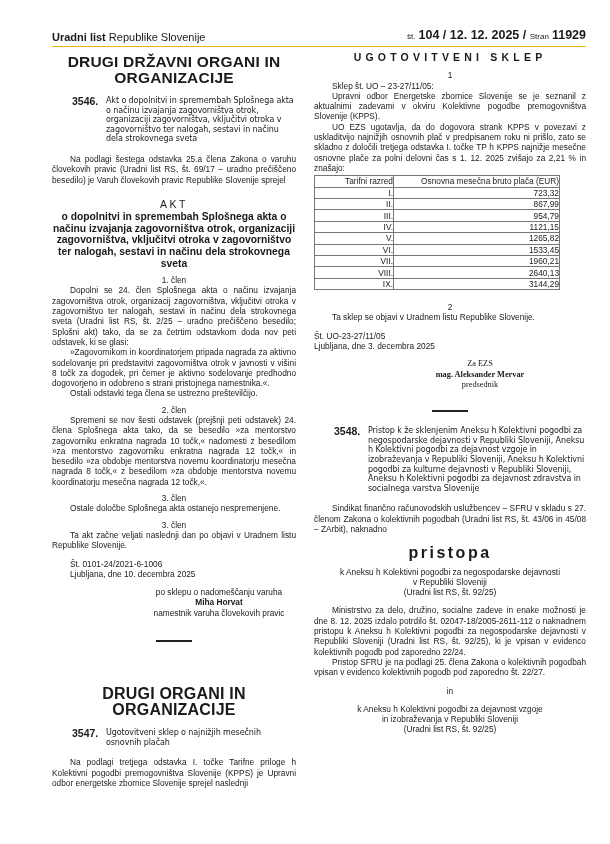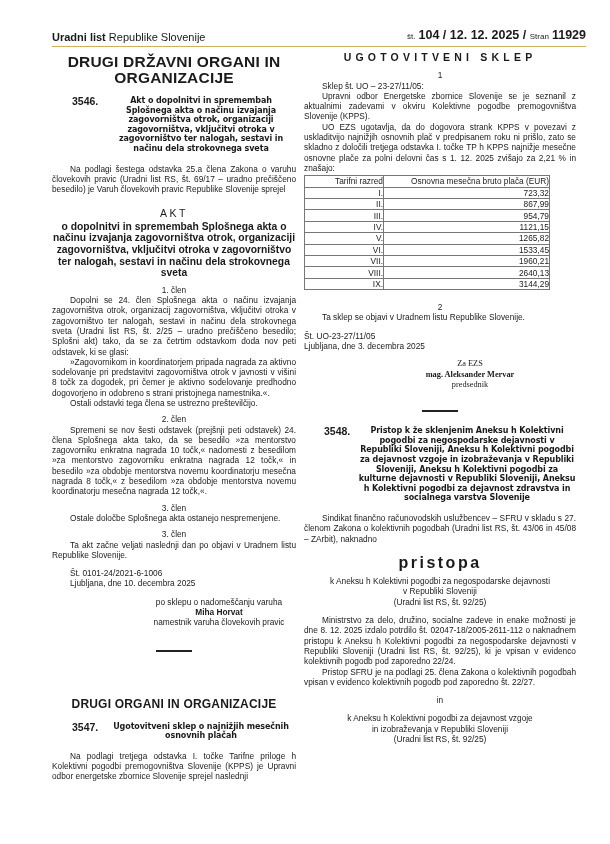--- a/index.html
+++ b/index.html
@@ -13,29 +13,29 @@
     border-bottom: 1px solid #eab308;
     display: flex; justify-content: space-between; align-items: flex-end;
     font-size: 11px; line-height: 14px; padding-bottom: 2px;
   }
   .header b { font-weight: bold; }
   .header .right .small { font-size: 8px; }
   .header .right .big { font-size: 12.5px; font-weight: bold; }
 
   .col { position: absolute; top: 50px; font-size: 8.3px; line-height: 10.3px; }
   .col-left { left: 0; width: 244px; }
-  .col-right { left: 252px; width: 272px; }
+  .col-right { left: 262px; width: 272px; }
 
   .section-title {
     font-weight: bold; font-size: 15.5px; line-height: 16px; text-align: center;
     margin: 0 0 6px 0; letter-spacing: 0.2px;
   }
   .entry { display: flex; margin: 10px 0 10px 20px; }
   .entry .num { font-weight: bold; font-size: 10.5px; width: 34px; flex: none; }
-  .entry .title { font-weight: bold; font-size: 8px; line-height: 9.6px; font-family: "DejaVu Sans", sans-serif; letter-spacing: -0.1px; text-align: center; }
+  .entry .title { font-weight: normal; font-size: 8px; line-height: 9.6px; font-family: "DejaVu Sans", sans-serif; letter-spacing: -0.1px; }
   p { margin: 0; text-align: justify; }
   .ind { text-indent: 18px; }
   .center { text-align: center; }
   .act-title { font-weight: normal; font-size: 10.5px; text-align: center; letter-spacing: 2.5px; margin-top: 14px; }
   .act-sub { font-weight: bold; font-size: 10.3px; line-height: 11.6px; text-align: center; margin: 2px 0 6px 0; }
   .clen { text-align: center; margin-top: 6px; }
   .gap { height: 8px; }
   .sig { text-align: center; margin-left: 90px; }
   .sig-right { text-align: center; margin-left: 60px; font-family: Liberation Serif, serif; }
   .rule { width: 36px; height: 2px; background: #222; margin: 14px auto; }
@@ -93,21 +93,21 @@
     <div class="indent-block">Št. 0101-24/2021-6-1006</div>
     <div class="indent-block">Ljubljana, dne 10. decembra 2025</div>
 
     <div class="gap"></div>
     <div class="sig">po sklepu o nadomeščanju varuha</div>
     <div class="sig" style="font-weight:bold;">Miha Horvat</div>
     <div class="sig">namestnik varuha človekovih pravic</div>
 
     <div class="rule" style="margin-top:22px;"></div>
 
-    <div class="section-title" style="font-size:12px;margin-top:44px;">DRUGI ORGANI IN ORGANIZACIJE</div>
+    <div class="section-title" style="font-size:16px;margin-top:44px;">DRUGI ORGANI IN ORGANIZACIJE</div>
 
     <div class="entry">
       <div class="num">3547.</div>
       <div class="title">Ugotovitveni sklep o najnižjih mesečnih osnovnih plačah</div>
     </div>
 
     <p class="ind">Na podlagi tretjega odstavka I. točke Tarifne priloge h Kolektivni pogodbi premogovništva Slovenije (KPPS) je Upravni odbor energetske zbornice Slovenije sprejel naslednji</p>
   </div>
 
   <div class="col col-right">

